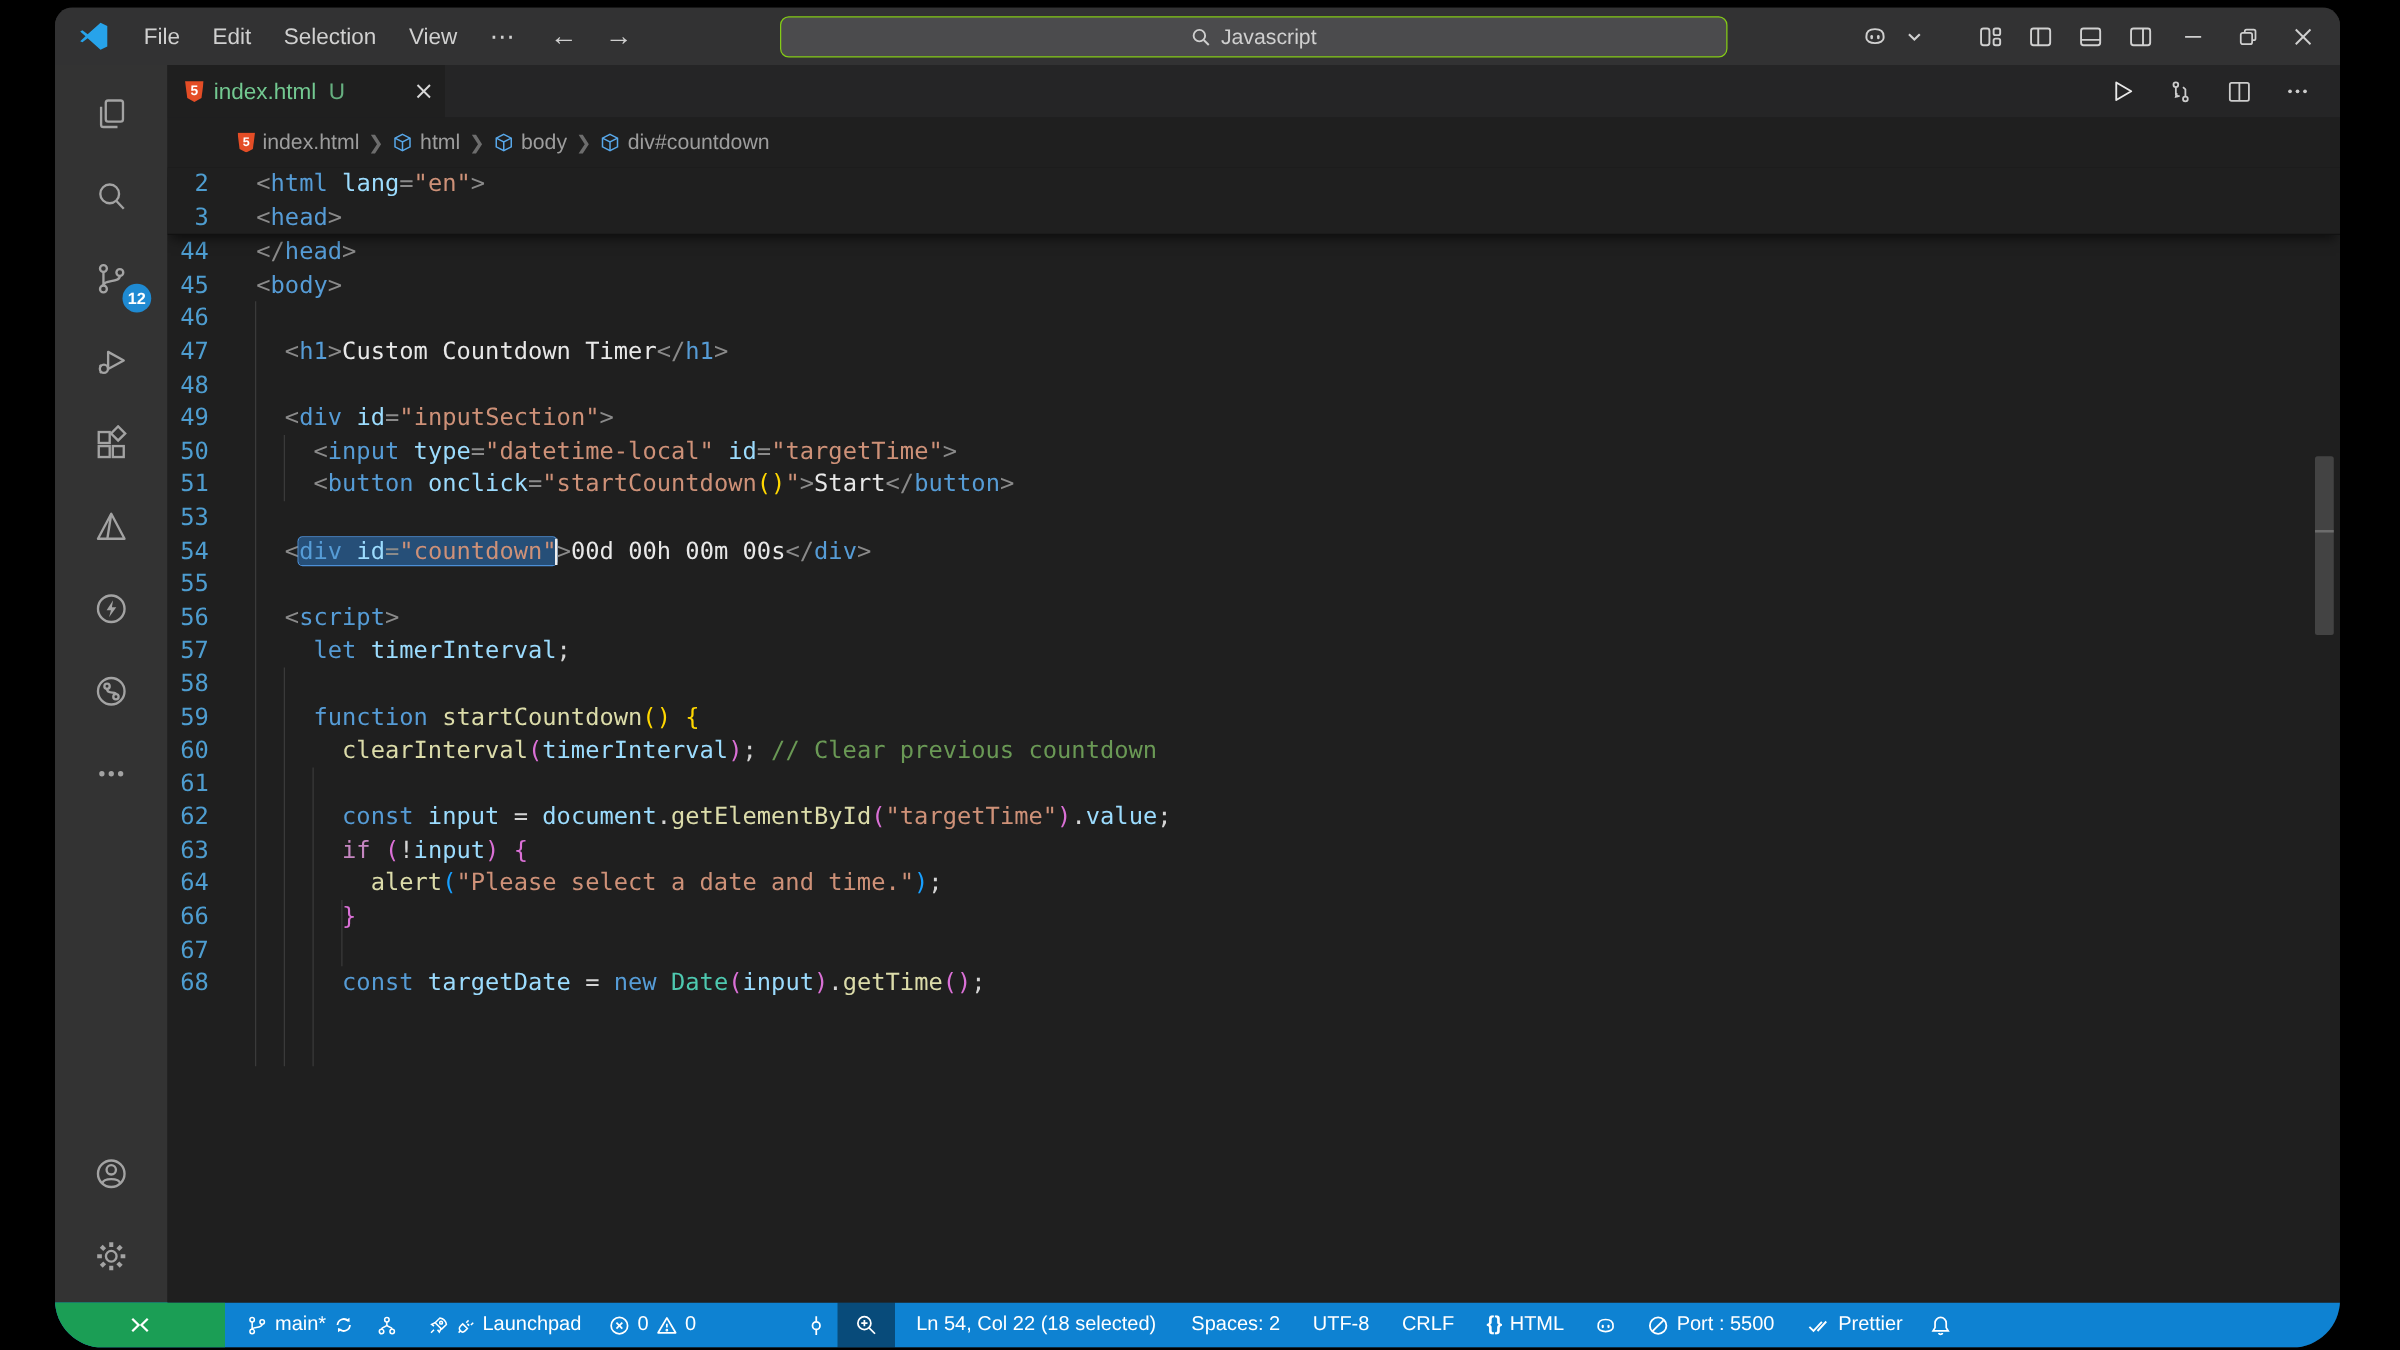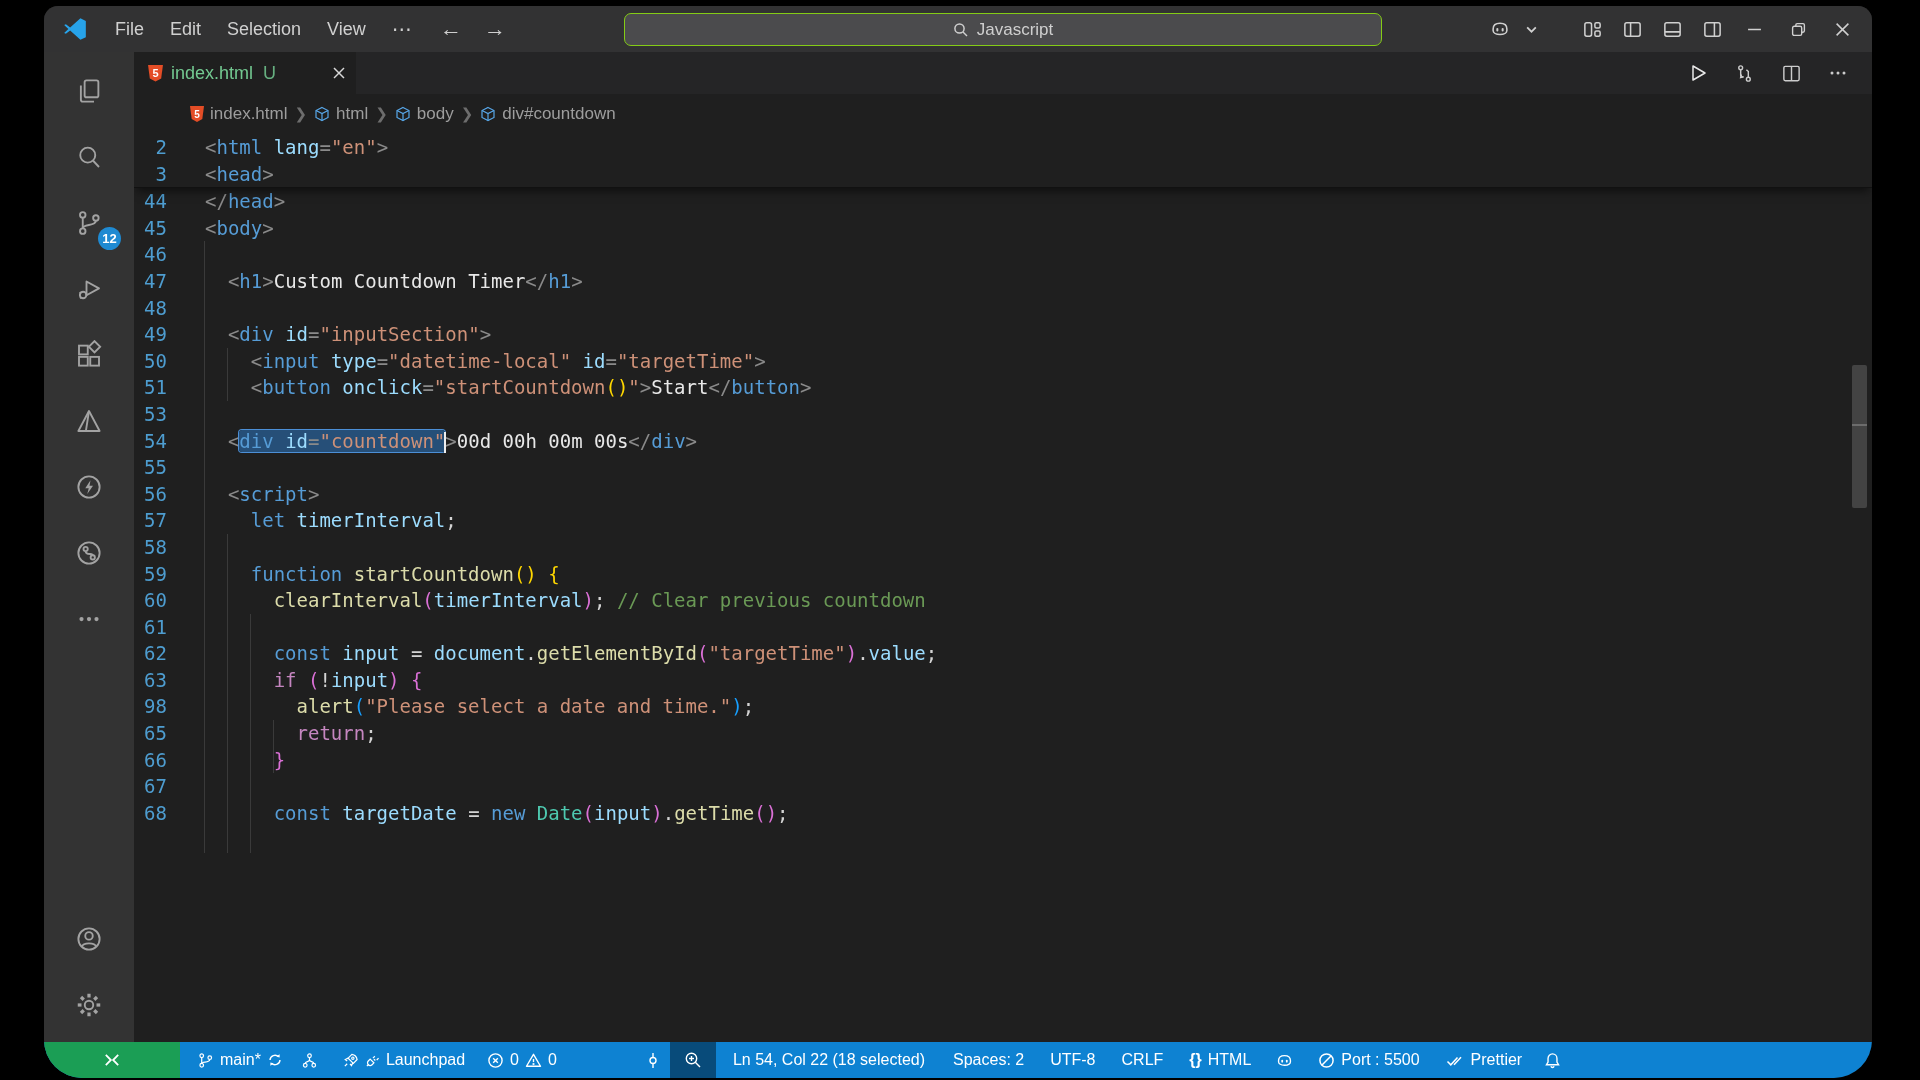--- a/index.html
+++ b/index.html
@@ -344,22 +344,21 @@
             <div class="code-line"><span class="ln">54</span><span class="codetxt"><span class="tk-pl">  </span><span class="tk-pu">&lt;</span><span class="sel"><span class="tk-tg">div</span><span class="tk-pl"> </span><span class="tk-at">id</span><span class="tk-pu">=</span><span class="tk-st">"countdown"</span></span><span class="caret"></span><span class="tk-pu">&gt;</span><span class="tk-tx">00d 00h 00m 00s</span><span class="tk-pu">&lt;/</span><span class="tk-tg">div</span><span class="tk-pu">&gt;</span></span></div>
             <div class="code-line"><span class="ln">55</span><span class="codetxt"></span></div>
             <div class="code-line"><span class="ln">56</span><span class="codetxt"><span class="tk-pl">  </span><span class="tk-pu">&lt;</span><span class="tk-tg">script</span><span class="tk-pu">&gt;</span></span></div>
             <div class="code-line"><span class="ln">57</span><span class="codetxt"><span class="tk-pl">    </span><span class="tk-kw">let</span><span class="tk-pl"> </span><span class="tk-vr">timerInterval</span><span class="tk-pl">;</span></span></div>
             <div class="code-line"><span class="ln">58</span><span class="codetxt"></span></div>
             <div class="code-line"><span class="ln">59</span><span class="codetxt"><span class="tk-pl">    </span><span class="tk-kw">function</span><span class="tk-pl"> </span><span class="tk-fn">startCountdown</span><span class="tk-b1">()</span><span class="tk-pl"> </span><span class="tk-b1">{</span></span></div>
             <div class="code-line"><span class="ln">60</span><span class="codetxt"><span class="tk-pl">      </span><span class="tk-fn">clearInterval</span><span class="tk-b2">(</span><span class="tk-vr">timerInterval</span><span class="tk-b2">)</span><span class="tk-pl">; </span><span class="tk-cm">// Clear previous countdown</span></span></div>
             <div class="code-line"><span class="ln">61</span><span class="codetxt"></span></div>
             <div class="code-line"><span class="ln">62</span><span class="codetxt"><span class="tk-pl">      </span><span class="tk-kw">const</span><span class="tk-pl"> </span><span class="tk-vr">input</span><span class="tk-pl"> = </span><span class="tk-vr">document</span><span class="tk-pl">.</span><span class="tk-fn">getElementById</span><span class="tk-b2">(</span><span class="tk-st">"targetTime"</span><span class="tk-b2">)</span><span class="tk-pl">.</span><span class="tk-vr">value</span><span class="tk-pl">;</span></span></div>
             <div class="code-line"><span class="ln">63</span><span class="codetxt"><span class="tk-pl">      </span><span class="tk-ct">if</span><span class="tk-pl"> </span><span class="tk-b2">(</span><span class="tk-pl">!</span><span class="tk-vr">input</span><span class="tk-b2">)</span><span class="tk-pl"> </span><span class="tk-b2">{</span></span></div>
-            <div class="code-line"><span class="ln">98</span><span class="codetxt"><span class="tk-pl">        </span><span class="tk-fn">alert</span><span class="tk-b3">(</span><span class="tk-st">"Please select a date and time."</span><span class="tk-b3">)</span><span class="tk-pl">;</span></span></div>
-            <div class="code-line"><span class="ln">65</span><span class="codetxt"><span class="tk-pl">        </span><span class="tk-ct">return</span><span class="tk-pl">;</span></span></div>
+            <div class="code-line"><span class="ln">64</span><span class="codetxt"><span class="tk-pl">        </span><span class="tk-fn">alert</span><span class="tk-b3">(</span><span class="tk-st">"Please select a date and time."</span><span class="tk-b3">)</span><span class="tk-pl">;</span></span></div>
             <div class="code-line"><span class="ln">66</span><span class="codetxt"><span class="tk-pl">      </span><span class="tk-b2">}</span></span></div>
             <div class="code-line"><span class="ln">67</span><span class="codetxt"></span></div>
             <div class="code-line"><span class="ln">68</span><span class="codetxt"><span class="tk-pl">      </span><span class="tk-kw">const</span><span class="tk-pl"> </span><span class="tk-vr">targetDate</span><span class="tk-pl"> = </span><span class="tk-kw">new</span><span class="tk-pl"> </span><span class="tk-cl">Date</span><span class="tk-b2">(</span><span class="tk-vr">input</span><span class="tk-b2">)</span><span class="tk-pl">.</span><span class="tk-fn">getTime</span><span class="tk-b2">()</span><span class="tk-pl">;</span></span></div>
           </div>
         <div class="vscroll" style="top:231px;height:143px;">
           <div style="position:absolute;top:59px;left:0;right:0;height:2px;background:#7a7a7a;"></div>
         </div>
       </div>
     </div>
   </div>

